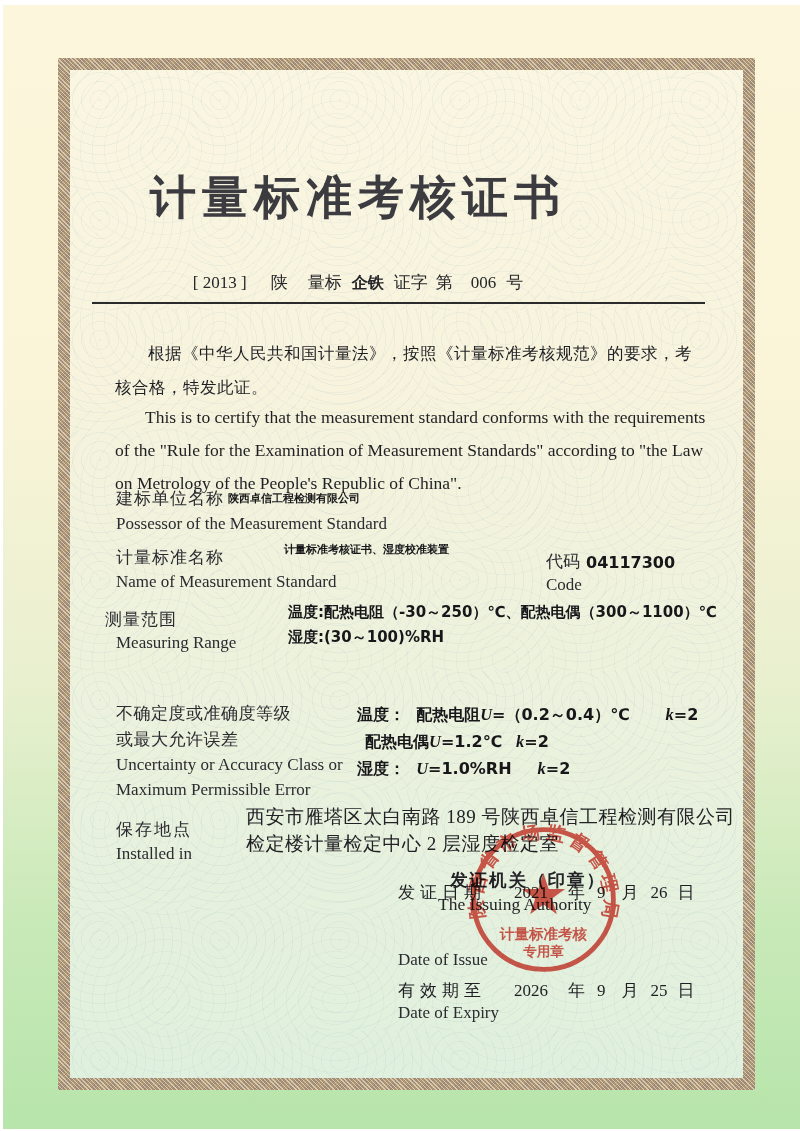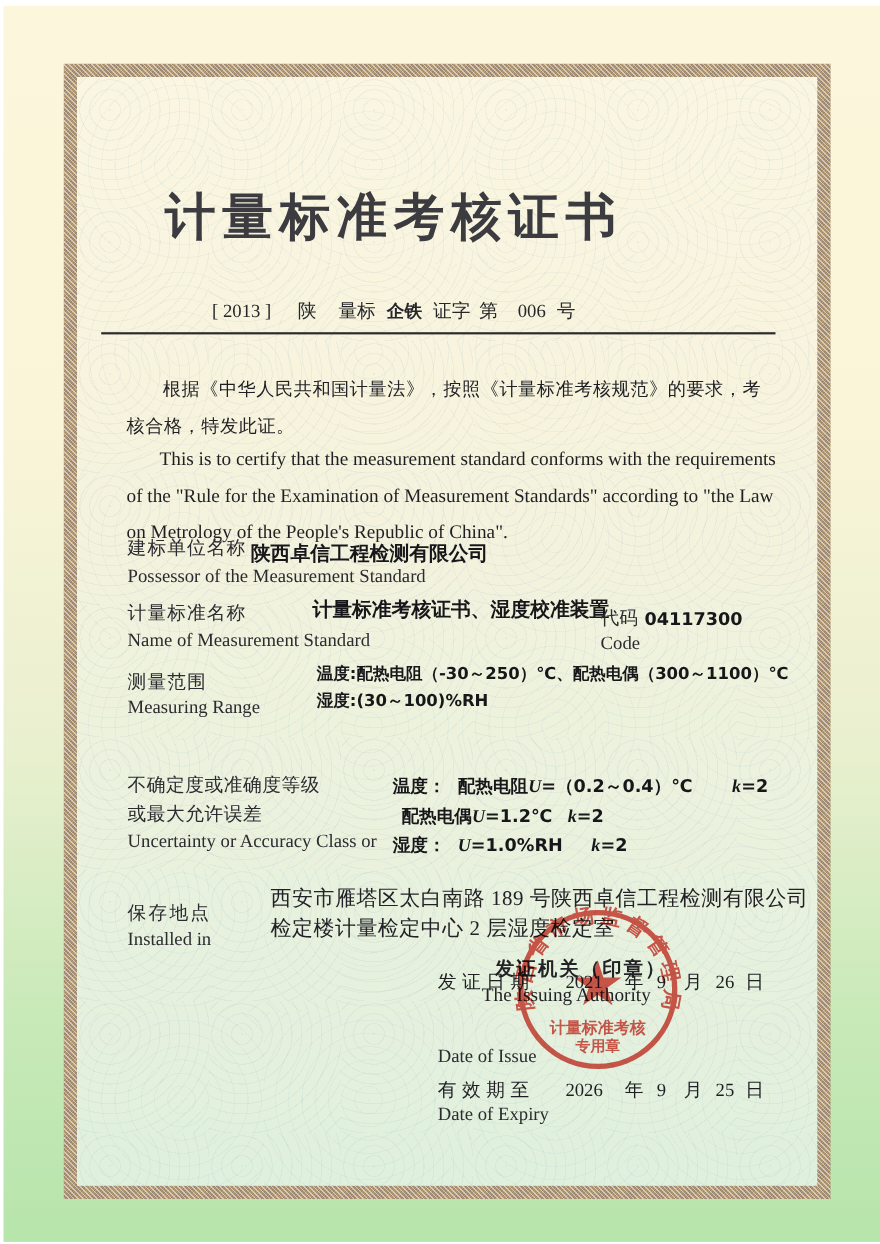--- a/index.html
+++ b/index.html
@@ -54,21 +54,21 @@
     text-indent:33px;color:#1f1f23;letter-spacing:0.5px;
   }
   .para-en{
     left:112px;top:396px;width:594px;font-size:17.5px;line-height:33px;
     text-indent:30px;color:#1f1f23;
   }
   .lbl{font-size:17px;color:#2b2b30;letter-spacing:1px;}
   .lbl-en{font-size:17px;color:#2b2b30;letter-spacing:0;}
   .val{
     font-family:"DejaVu Sans","Liberation Sans",sans-serif;
-    font-weight:600;color:#17171a;font-size:18px;
+    font-weight:600;color:#17171a;font-size:11px;
   }
   .val-sm{font-size:15px;}
   .uline{display:flex;align-items:baseline;font-family:"DejaVu Sans","Liberation Sans",sans-serif;font-weight:600;color:#17171a;font-size:16px;white-space:pre;}
   .uline .it{font-family:"Liberation Serif",serif;font-style:italic;font-weight:600;font-size:16.5px;}
   .uline.k36 .kk{margin-left:36px;} .uline.k14 .kk{margin-left:14px;} .uline.k26 .kk{margin-left:26px;}
   .addr{font-size:19px;color:#222226;letter-spacing:0.5px;}
   .auth-cn{font-size:17.5px;font-weight:700;letter-spacing:2px;color:#232327;}
   .auth-en{font-size:17.5px;color:#232327;}
   .daterow{display:flex;align-items:baseline;font-size:17px;color:#1f1f23;}
   .daterow .dlabel{letter-spacing:5px;}
@@ -109,28 +109,29 @@
   <div class="abs val" style="left:225px;top:486px;">陕西卓信工程检测有限公司</div>
   <div class="abs lbl-en" style="left:113px;top:509px;">Possessor of the Measurement Standard</div>
 
   <div class="abs lbl" style="left:113px;top:541px;">计量标准名称</div>
   <div class="abs val" style="left:281px;top:537px;">计量标准考核证书、湿度校准装置</div>
   <div class="abs lbl" style="left:543px;top:545px;letter-spacing:0;">代码</div>
   <div class="abs val" style="left:583px;top:548px;font-size:16px;">04117300</div>
   <div class="abs lbl-en" style="left:113px;top:567px;">Name of Measurement Standard</div>
   <div class="abs lbl-en" style="left:543px;top:570px;">Code</div>
 
-  <div class="abs lbl" style="left:113px;top:603px;">测量范围</div>
+  <div class="abs lbl" style="left:102px;top:603px;">测量范围</div>
   <div class="abs val val-sm" style="left:285px;top:598px;">温度:配热电阻（-30～250）℃、配热电偶（300～1100）℃</div>
   <div class="abs val val-sm" style="left:285px;top:623px;">湿度:(30～100)%RH</div>
   <div class="abs lbl-en" style="left:113px;top:628px;">Measuring Range</div>
 
   <div class="abs lbl" style="left:113px;top:697px;letter-spacing:0.5px;">不确定度或准确度等级</div>
   <div class="abs lbl" style="left:113px;top:723px;letter-spacing:0.5px;">或最大允许误差</div>
   <div class="abs lbl-en" style="left:113px;top:750px;">Uncertainty or Accuracy Class or</div>
+  <div class="abs lbl-en" style="left:113px;top:775px;">Maximum Permissible Error</div>
 
   <div class="abs uline k36" style="left:354px;top:700px;">
     <span>温度：  配热电阻</span><span class="it">U</span><span>=（0.2～0.4）℃</span><span class="it kk">k</span><span>=2</span>
   </div>
   <div class="abs uline k14" style="left:362px;top:727px;">
     <span>配热电偶</span><span class="it">U</span><span>=1.2℃</span><span class="it kk">k</span><span>=2</span>
   </div>
   <div class="abs uline k26" style="left:354px;top:754px;">
     <span>湿度：  </span><span class="it">U</span><span>=1.0%RH</span><span class="it kk">k</span><span>=2</span>
   </div>

